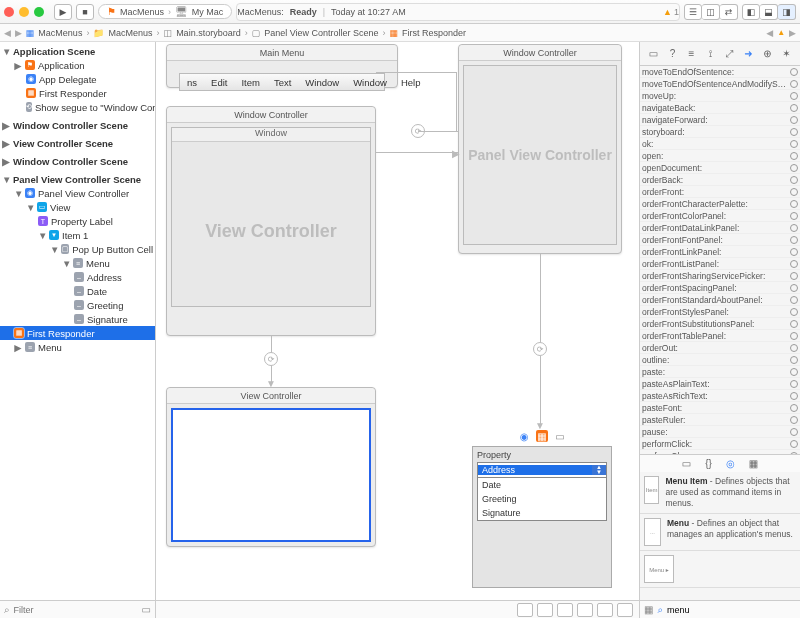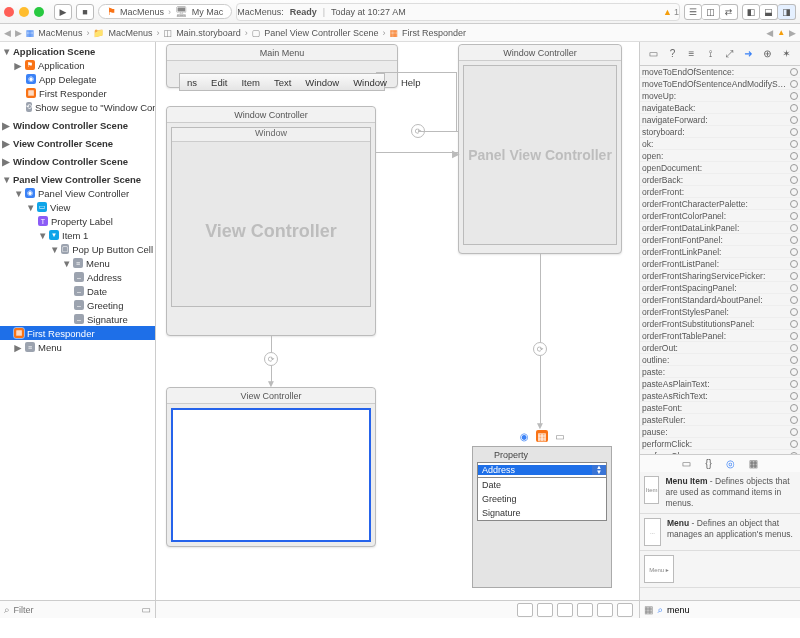--- a/index.html
+++ b/index.html
@@ -40,21 +40,21 @@
   .menubar{display:flex;gap:0;font-size:9.5px;background:linear-gradient(#fafafa,#e5e5e5);border:1px solid #bbb;height:18px;align-items:center;}
   .menubar span{padding:0 7px;color:#333;}
   .placeholder-lg{color:#bdbdbd;font-size:18px;font-weight:600;display:flex;align-items:center;justify-content:center;height:100%;}
   .inner-window{margin:4px;background:#e8e8e8;border:1px solid #bbb;height:180px;}
   .inner-title{height:14px;text-align:center;font-size:9px;background:#f0f0f0;border-bottom:1px solid #ccc;color:#666;}
   .arrow-line{position:absolute;background:#bbb;height:1px;}
   .arrow-circle{position:absolute;width:14px;height:14px;border:1px solid #bbb;border-radius:50%;background:#fff;display:flex;align-items:center;justify-content:center;font-size:8px;color:#aaa;}
   .ui-icons{position:absolute;display:flex;gap:6px;}
   .ui-icons span{width:12px;height:12px;display:flex;align-items:center;justify-content:center;font-size:10px;}
   .panel-form{position:absolute;background:#e4e4e4;border:1px solid #aaa;width:140px;}
-  .panel-form .label{font-size:9px;padding:3px 21px 0;color:#444;}
+  .panel-form .label{font-size:9px;padding:3px 4px 0;color:#444;}
   .dropdown-box{margin:2px 4px 6px;}
   .db-field{background:#fff;border:1px solid #888;height:16px;display:flex;align-items:center;font-size:9px;position:relative;}
   .db-selected{flex:1;background:#1e6fe8;color:#fff;padding:0 4px;display:flex;align-items:center;}
   .db-arrows{width:14px;background:#3974d6;display:flex;flex-direction:column;align-items:center;justify-content:center;color:#fff;font-size:6px;line-height:5px;}
   .db-menu{background:#fff;border:1px solid #888;border-top:none;}
   .db-menu div{padding:2px 4px;font-size:9px;color:#333;}
   .right-panel{width:160px;display:flex;flex-direction:column;background:#f5f5f5;}
   .rp-tabs{height:24px;display:flex;align-items:center;justify-content:space-around;border-bottom:1px solid #ccc;padding:2px 4px;}
   .rp-tabs span{width:14px;height:14px;display:flex;align-items:center;justify-content:center;font-size:10px;color:#666;}
   .rp-tabs .active{color:#3b82f6;}

